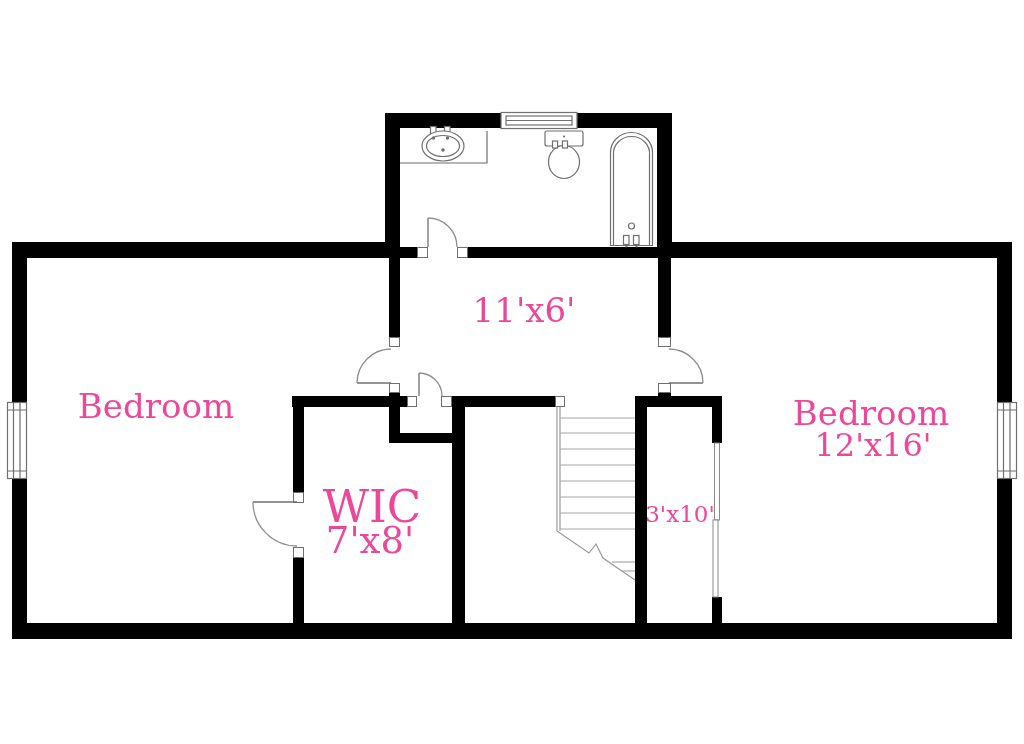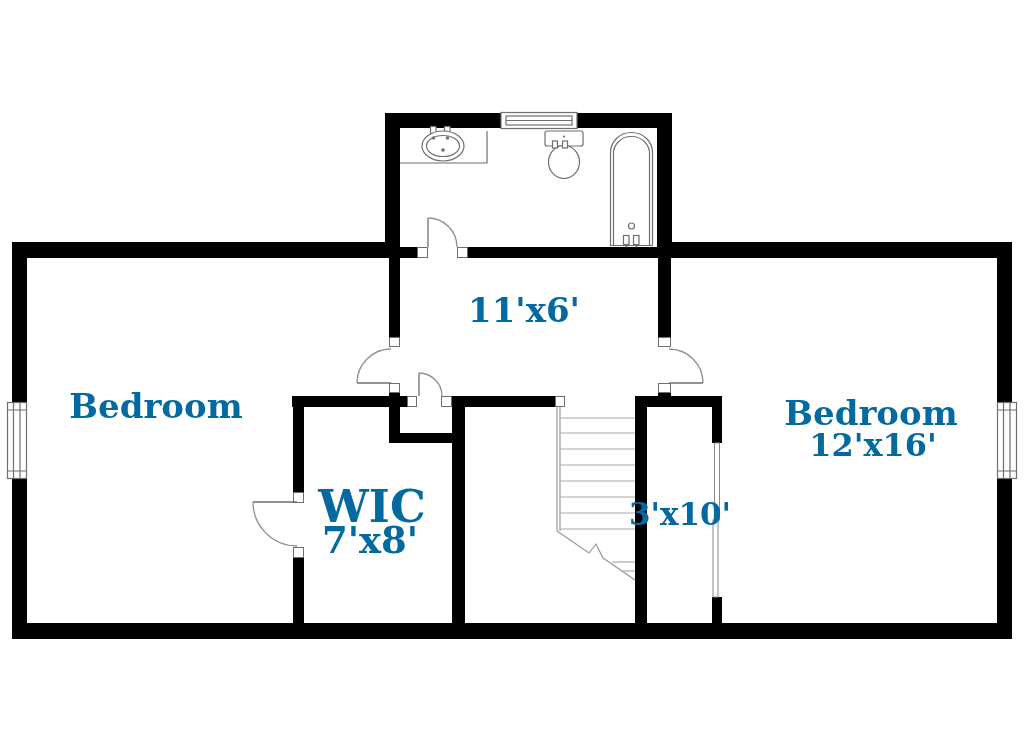--- a/index.html
+++ b/index.html
@@ -1,20 +1,20 @@
 <!DOCTYPE html>
 <html><head>
 <meta charset="utf-8">
 <style>
   html,body{margin:0;padding:0;background:#ffffff;}
   .canvas{position:relative;width:1024px;height:744px;background:#ffffff;overflow:hidden;
           font-family:"DejaVu Serif", serif;}
   .w{position:absolute;background:#000000;}
   .j{position:absolute;background:#ffffff;border:1px solid #6e6e6e;box-sizing:border-box;}
-  .lbl{position:absolute;transform:translate(-50%,-50%);font-weight:700;color:#0369a1;
+  .lbl{position:absolute;transform:translate(-50%,-50%);font-weight:400;color:#ec4899;
        white-space:nowrap;line-height:1;}
   svg.overlay{position:absolute;left:0;top:0;}
 </style>
 </head>
 <body>
 
 <div class="canvas">
 
   <div class="w" style="left:12px;top:242px;width:373px;height:16px"></div>
   <div class="w" style="left:657px;top:242px;width:355px;height:16px"></div>
@@ -160,14 +160,14 @@
   <div class="lbl" style="left:156px;top:406px;font-size:34px">Bedroom</div>
 
   <div class="lbl" style="left:524px;top:310px;font-size:34px">11'x6'</div>
 
   <div class="lbl" style="left:871px;top:413px;font-size:34px">Bedroom</div>
   <div class="lbl" style="left:873px;top:445px;font-size:32px">12'x16'</div>
 
   <div class="lbl" style="left:372px;top:506px;font-size:45px">WIC</div>
   <div class="lbl" style="left:370px;top:540px;font-size:37px">7'x8'</div>
 
-  <div class="lbl" style="left:680px;top:514px;font-size:31px">3'x10'</div>
+  <div class="lbl" style="left:680px;top:514px;font-size:23px">3'x10'</div>
 </div>
 
 </body></html>

